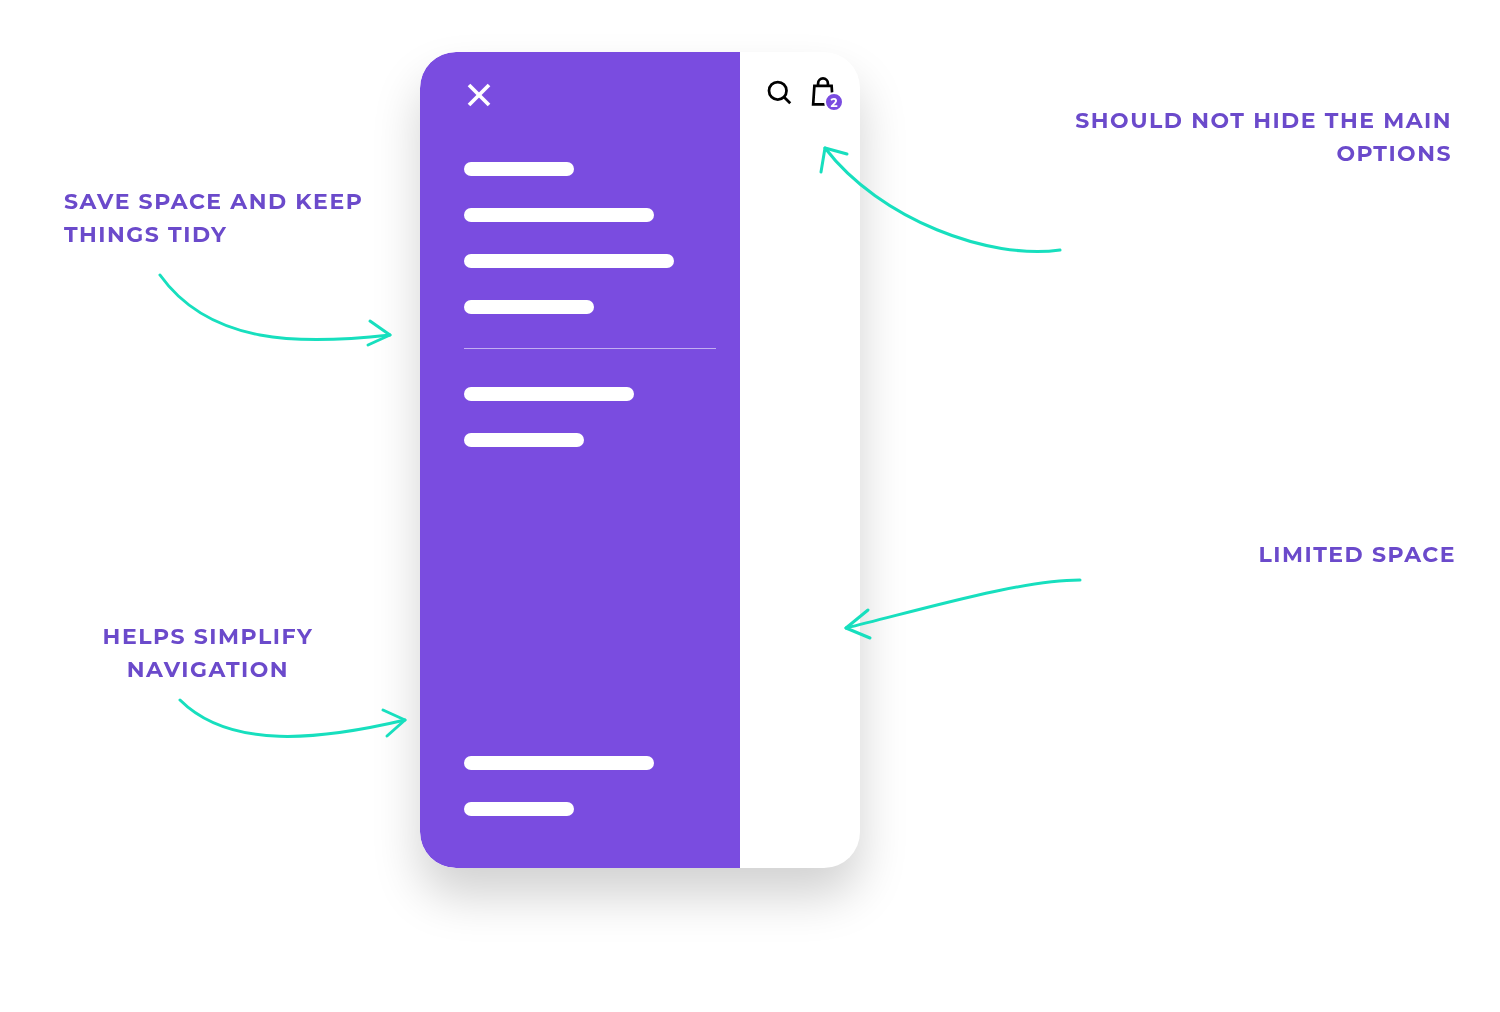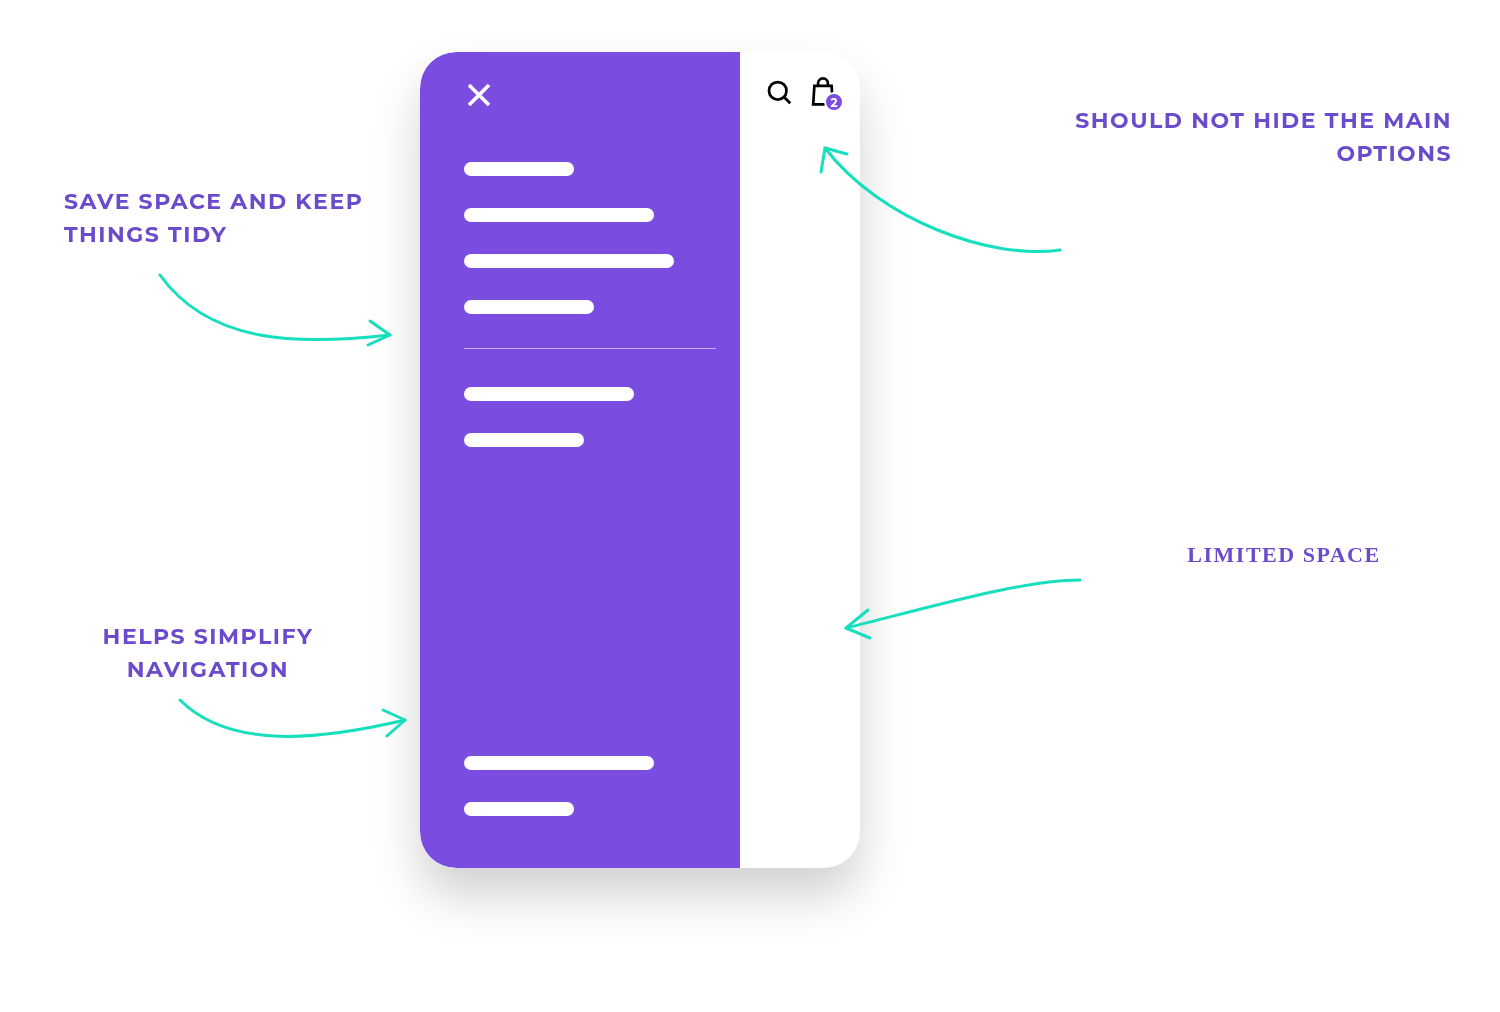--- a/index.html
+++ b/index.html
@@ -91,21 +91,21 @@
     color: #6B4ACB;
     font-weight: 700;
     font-size: 22px;
     letter-spacing: 1.5px;
     line-height: 1.5;
     text-transform: uppercase;
   }
   .label.save-space   { left: 48px;  top: 185px; width: 320px; text-align: left; margin-left: 16px; }
   .label.simplify     { left: 48px;  top: 620px; width: 320px; text-align: center; }
   .label.not-hide     { right: 48px; top: 104px; width: 440px; text-align: right; }
-  .label.limited      { right: 36px; top: 538px; width: 360px; text-align: center; font-family: Liberation Serif, serif; }
+  .label.limited      { right: 44px; top: 538px; width: 360px; text-align: right; }
 
   
   .arrow {
     position: absolute;
     stroke: #17DFBE;
     fill: none;
     stroke-width: 3;
     stroke-linecap: round;
     stroke-linejoin: round;
   }

